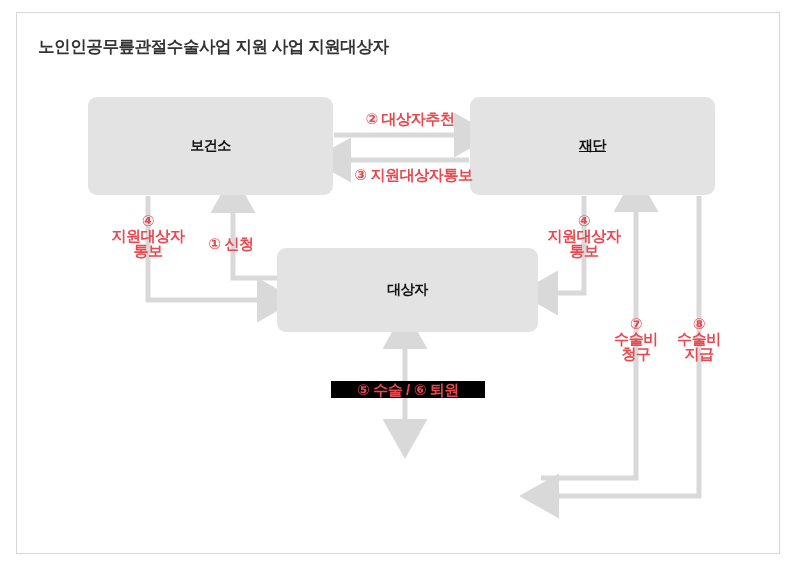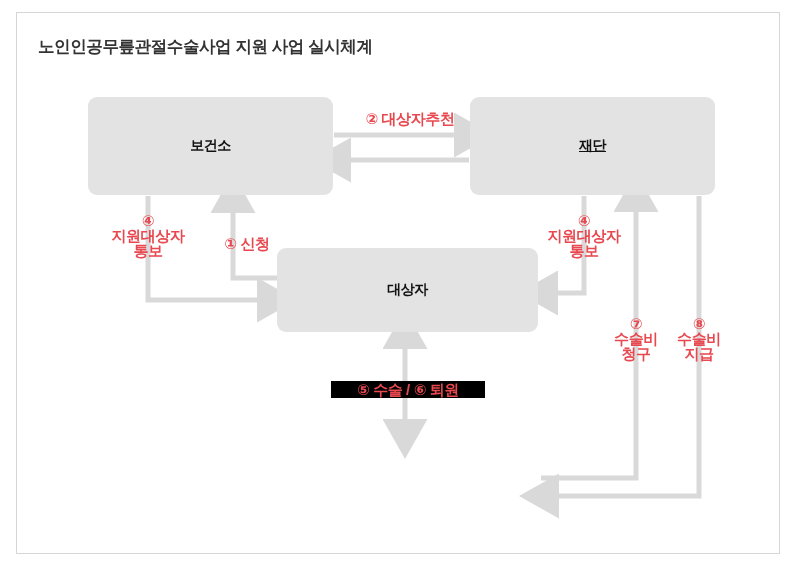--- a/index.html
+++ b/index.html
@@ -81,21 +81,21 @@
   }
   .alabel.inline { white-space: nowrap; }
 </style>
 </head>
 <body>
 
 <div id="screen">
 
   <div id="frame"></div>
 
-  <div id="title">노인인공무릎관절수술사업 지원 사업 실시체계</div>
+  <div id="title">노인인공무릎관절수술사업 지원 사업 지원대상자</div>
 
   <svg id="diagram" viewBox="0 0 801 574" xmlns="http://www.w3.org/2000/svg">
     <defs>
       <marker id="ah-r" markerWidth="9" markerHeight="9" refX="1" refY="4.5" orient="auto" markerUnits="strokeWidth">
         <path d="M0,0 L0,9 L8,4.5 z" fill="#d9d9d9"></path>
       </marker>
       <marker id="ah-l" markerWidth="9" markerHeight="9" refX="1" refY="4.5" orient="auto" markerUnits="strokeWidth">
         <path d="M0,0 L0,9 L8,4.5 z" fill="#d9d9d9"></path>
       </marker>
       <marker id="ah-u" markerWidth="9" markerHeight="9" refX="1" refY="4.5" orient="auto" markerUnits="strokeWidth">
@@ -132,26 +132,27 @@
     <span class="node-label">재단</span>
   </div>
 
   <div class="node" id="node-target">
     <span class="node-label">대상자</span>
   </div>
 
 
   <div class="alabel inline" style="left:345px; top:111px; width:130px;">② 대상자추천</div>
 
+  <div class="alabel inline" style="left:341px; top:167px; width:145px;">③ 지원대상자통보</div>
 
   <div class="alabel" style="left:93px; top:213px; width:110px;">④
 지원대상자
 통보</div>
 
-  <div class="alabel inline" style="left:207px; top:236px; width:80px;">① 신청</div>
+  <div class="alabel inline" style="left:191px; top:236px; width:80px;">① 신청</div>
 
   <div class="alabel" style="left:529px; top:213px; width:110px;">④
 지원대상자
 통보</div>
 
   <div class="alabel" style="left:601px; top:316px; width:70px;">⑦
 수술비
 청구</div>
 
   <div class="alabel" style="left:664px; top:316px; width:70px;">⑧

